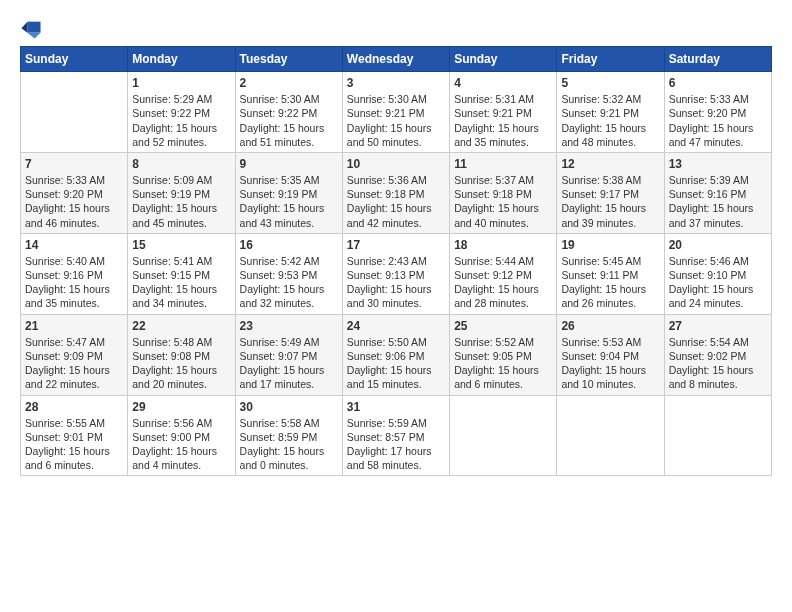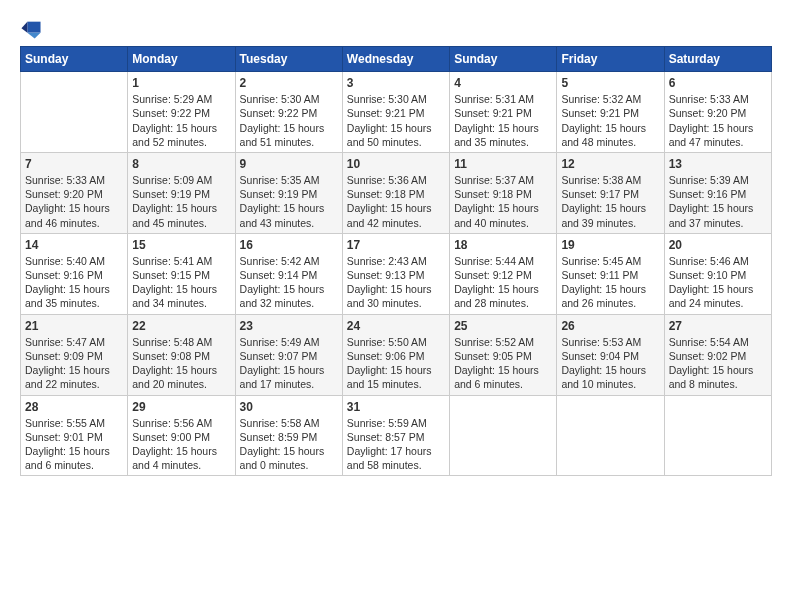--- a/index.html
+++ b/index.html
@@ -234,21 +234,21 @@
           <td>
             <span class="day-num">15</span>
             <div>Sunrise: 5:41 AM</div>
             <div>Sunset: 9:15 PM</div>
             <div>Daylight: 15 hours</div>
             <div>and 34 minutes.</div>
           </td>
           <td>
             <span class="day-num">16</span>
             <div>Sunrise: 5:42 AM</div>
-            <div>Sunset: 9:14 PM</div>
+            <div>Sunset: 9:53 PM</div>
             <div>Daylight: 15 hours</div>
             <div>and 32 minutes.</div>
           </td>
           <td>
             <span class="day-num">17</span>
             <div>Sunrise: 2:43 AM</div>
             <div>Sunset: 9:13 PM</div>
             <div>Daylight: 15 hours</div>
             <div>and 30 minutes.</div>
           </td>

